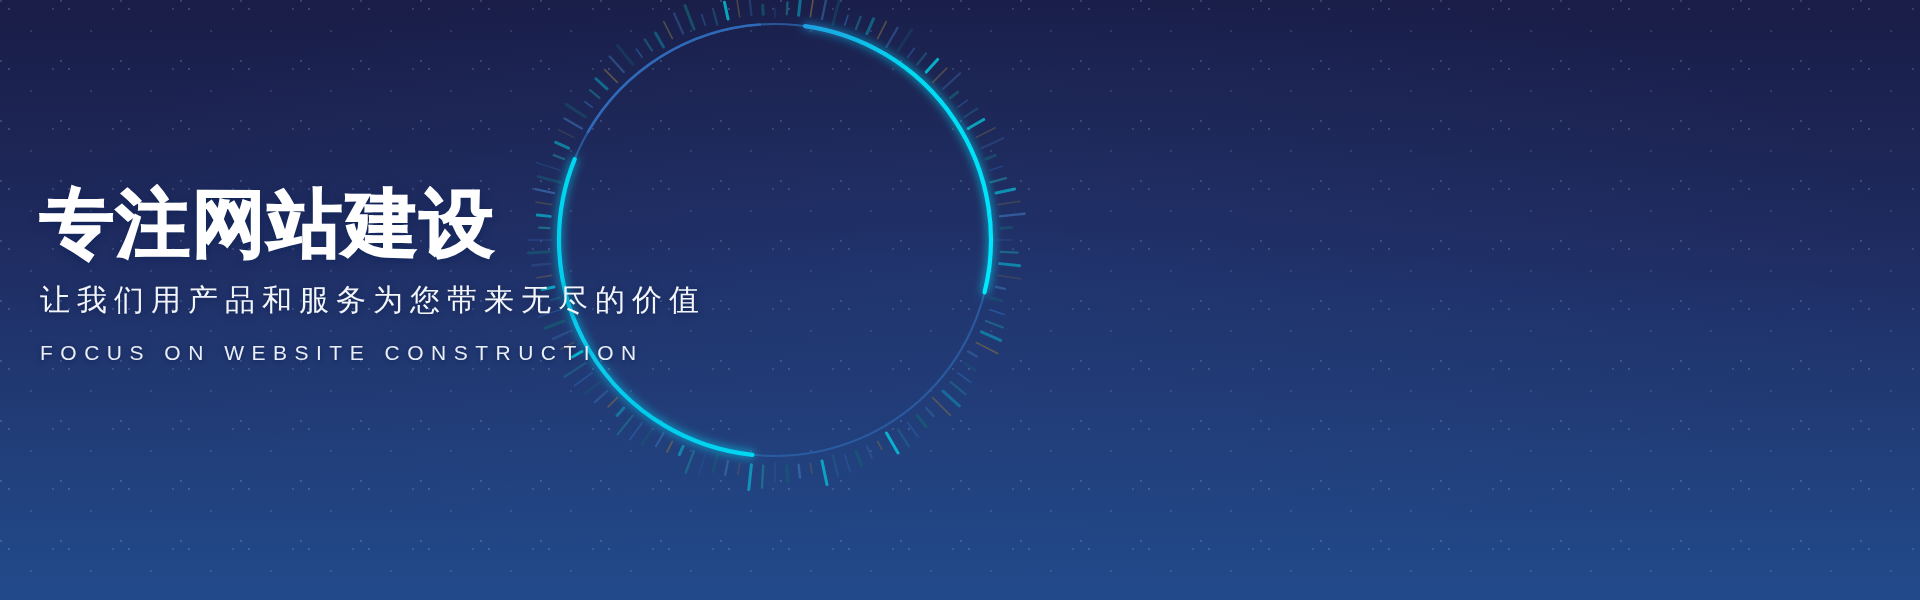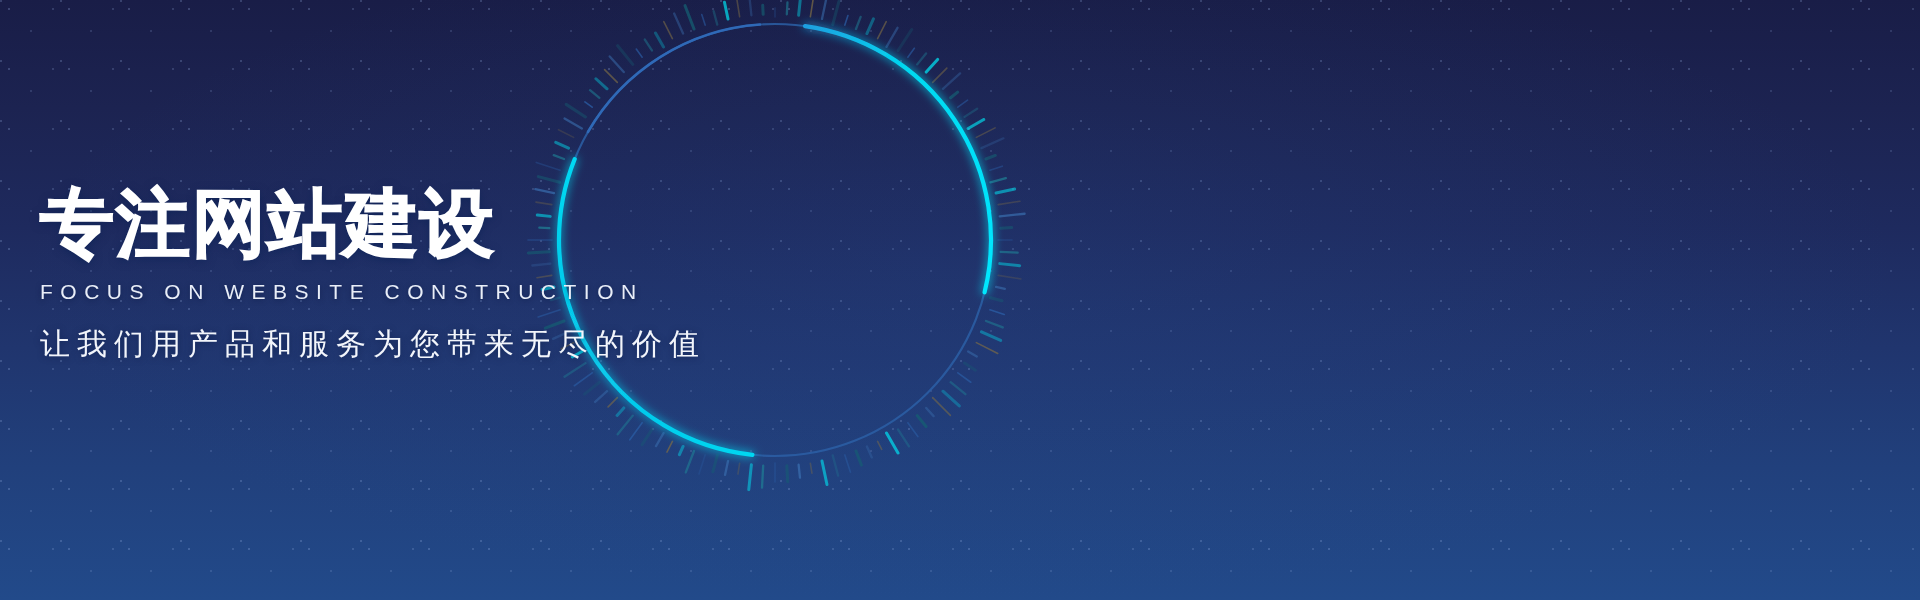--- a/index.html
+++ b/index.html
@@ -235,17 +235,17 @@
 
     <circle cx="775" cy="240" r="216" fill="none" stroke="#2b5fa6" stroke-width="2.1" opacity="0.85"></circle>
 
     <path id="arc-top" fill="none" stroke="url(#cyanGradA)" stroke-width="4.2" stroke-linecap="round" filter="url(#softGlow)" d="M 805.06 26.10 A 216 216 0 0 1 984.58 292.26"></path>
     <path id="arc-bottom" fill="none" stroke="url(#cyanGradB)" stroke-width="4.2" stroke-linecap="round" filter="url(#softGlow)" d="M 752.42 454.82 A 216 216 0 0 1 574.73 159.08"></path>
     <path id="arc-faint" fill="none" stroke="#2f6ab8" stroke-width="2.6" stroke-linecap="round" opacity="0.95" d="M 587.94 132.00 A 216 216 0 0 1 759.93 24.53"></path>
   </svg>
 
   <div id="text-block">
     <div id="headline">专注网站建设</div>
+    <div id="tagline">让我们用产品和服务为您带来无尽的价值</div>
     <div id="subtitle">FOCUS ON WEBSITE CONSTRUCTION</div>
-    <div id="tagline">让我们用产品和服务为您带来无尽的价值</div>
   </div>
 
 </div>
 
 </body></html>

